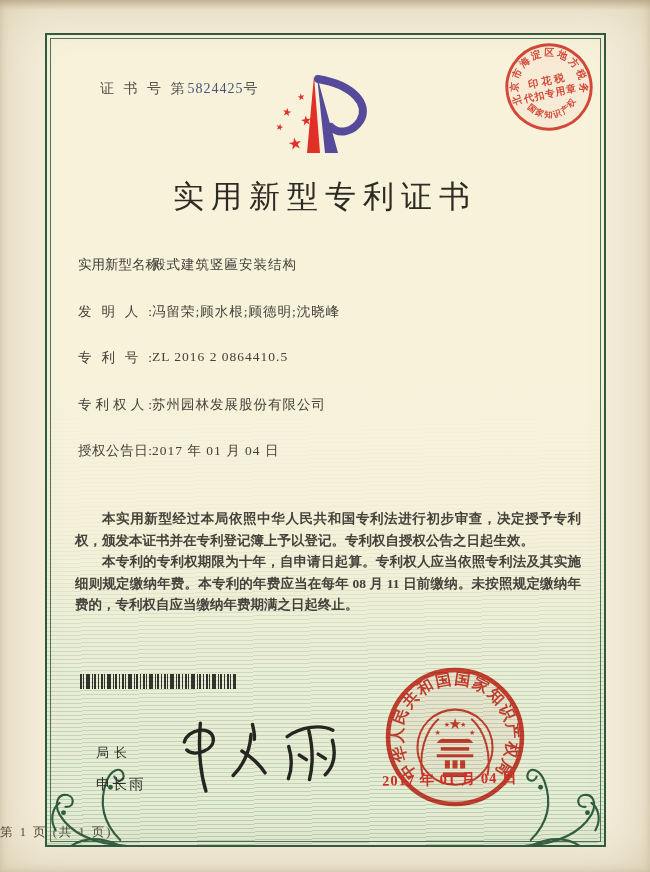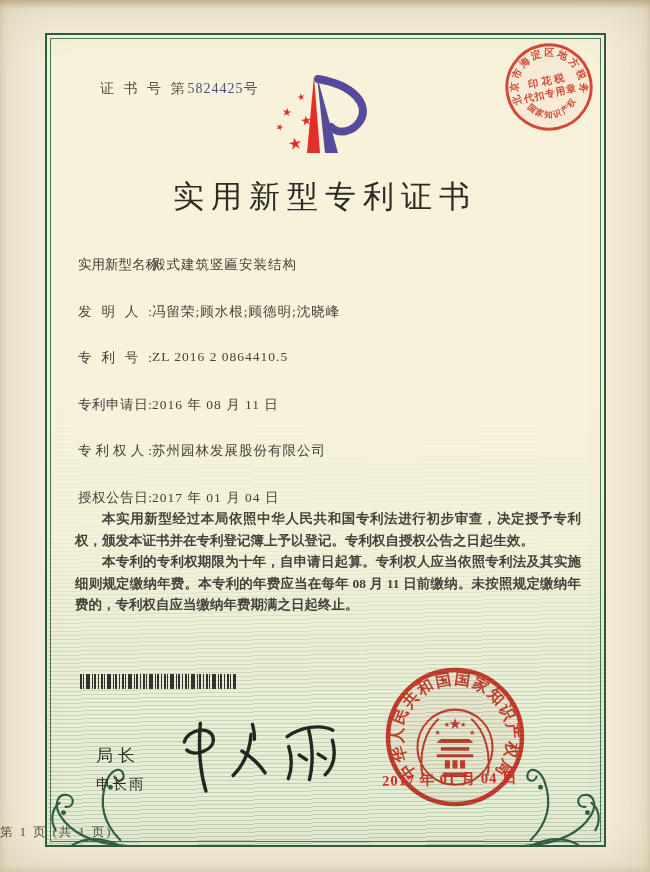--- a/index.html
+++ b/index.html
@@ -51,21 +51,21 @@
 
   .paras{left:75px;top:508px;width:506px;z-index:2;font-size:13.5px;line-height:21.5px;
     color:#45423b;text-align:justify;}
   .paras p{margin:0;text-indent:2em;font-weight:bold;}
 
   .barcode{left:80px;top:674px;width:156px;height:15px;z-index:3;opacity:.88;mix-blend-mode:multiply;
     background-image:
       repeating-linear-gradient(90deg,#1c1c1c 0 1px,transparent 1px 3px),
       repeating-linear-gradient(90deg,#1c1c1c 0 2px,transparent 2px 7px);}
 
-  .signer-title{left:96px;top:744px;font-size:17px;letter-spacing:5px;color:#2e2c27;z-index:2;}
+  .signer-title{left:96px;top:744px;font-size:13px;letter-spacing:5px;color:#2e2c27;z-index:2;}
   .signer-name{left:96px;top:775px;font-size:14.5px;letter-spacing:2px;color:#2e2c27;z-index:2;}
   .signature{left:162px;top:708px;z-index:3;mix-blend-mode:multiply;}
 
   .seal-main{left:384px;top:666px;z-index:4;mix-blend-mode:multiply;opacity:.95;}
   .seal-date{left:382px;top:770px;z-index:5;font-size:14.5px;font-weight:bold;color:#cf2f26;
     letter-spacing:1px;transform:rotate(-1.5deg);white-space:nowrap;}
   .seal-tax{left:500px;top:38px;z-index:4;transform:rotate(-12deg);mix-blend-mode:multiply;opacity:.9;}
 
   .footer{left:0;top:824px;width:100%;text-align:left;font-size:12.5px;color:#4c483e;
     letter-spacing:2px;z-index:2;}
@@ -137,23 +137,20 @@
 
 <div class="abs fields">
   <div class="field-row">
     <span class="field-label">实用新型名称:</span><span class="field-value">殿式建筑竖匾安装结构</span>
   </div>
   <div class="field-row">
     <span class="field-label">发明人:</span><span class="field-value">冯留荣;顾水根;顾德明;沈晓峰</span>
   </div>
   <div class="field-row">
     <span class="field-label">专利号:</span><span class="field-value">ZL 2016 2 0864410.5</span>
-  </div>
-  <div class="field-row">
-    <span class="field-label">专利申请日:</span><span class="field-value">2016 年 08 月 11 日</span>
   </div>
   <div class="field-row">
     <span class="field-label">专利权人:</span><span class="field-value">苏州园林发展股份有限公司</span>
   </div>
   <div class="field-row">
     <span class="field-label">授权公告日:</span><span class="field-value">2017 年 01 月 04 日</span>
   </div>
 </div>
 
 <div class="abs paras">

